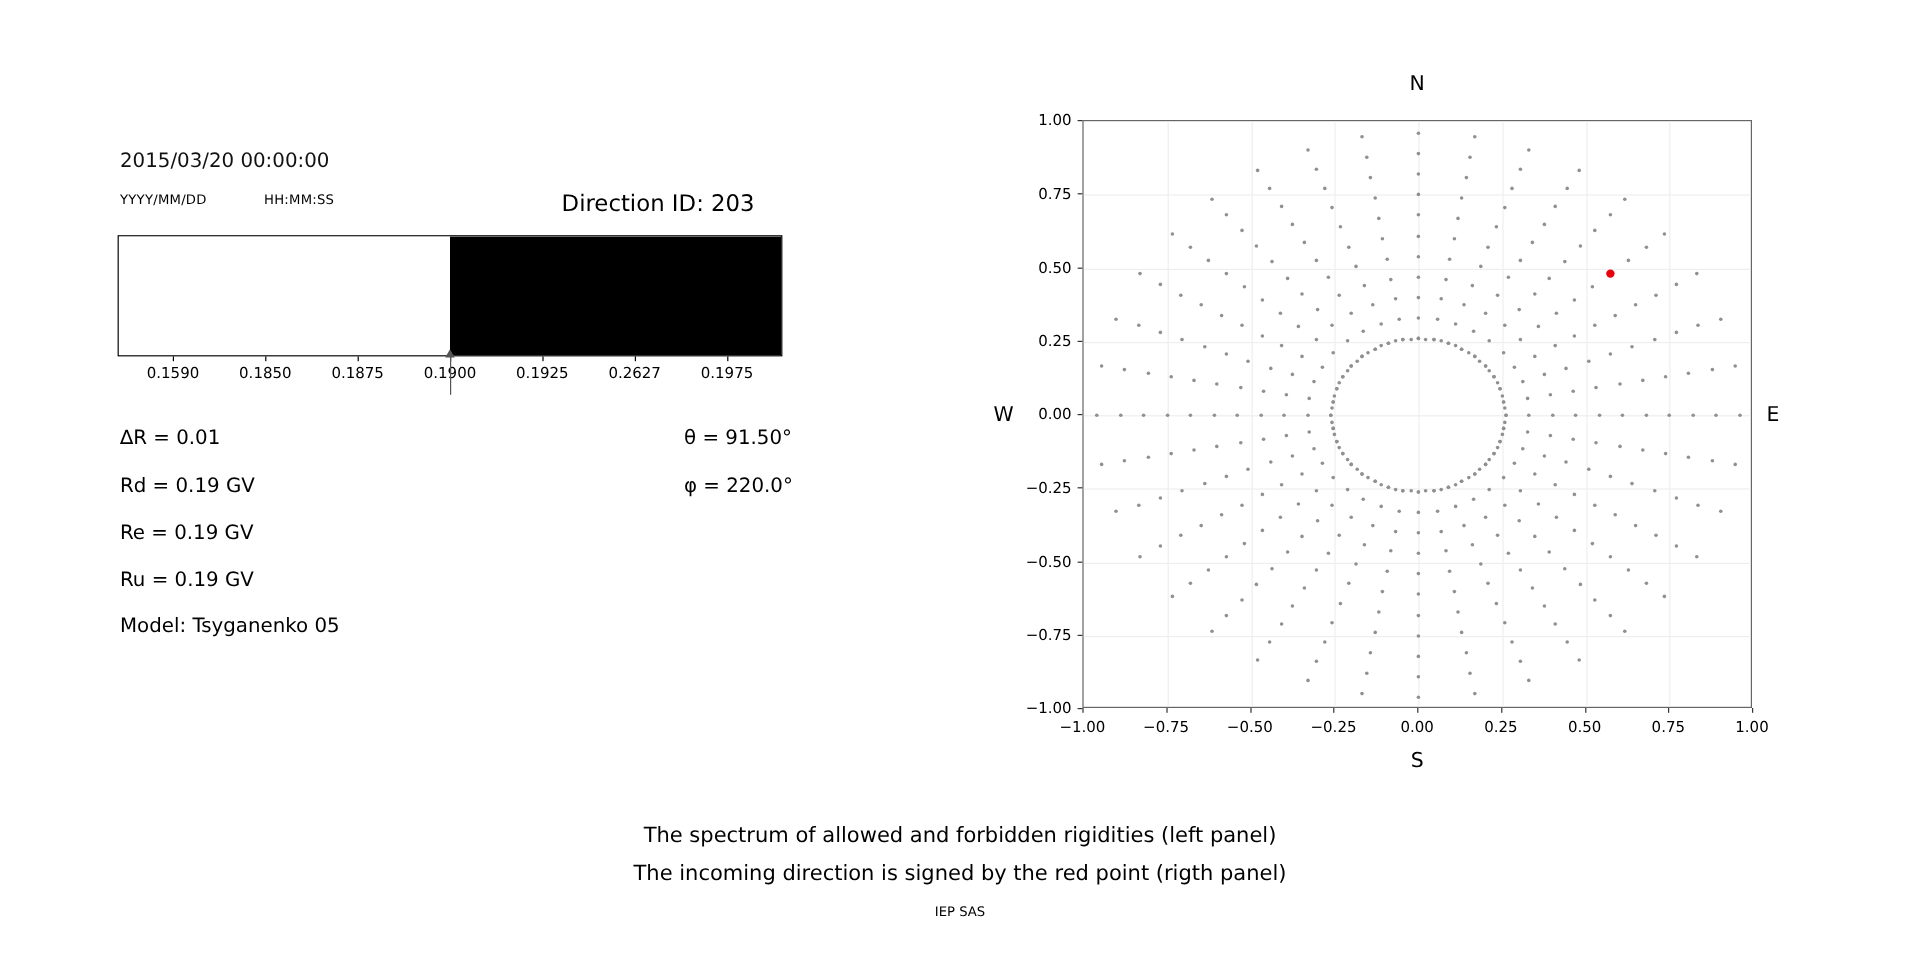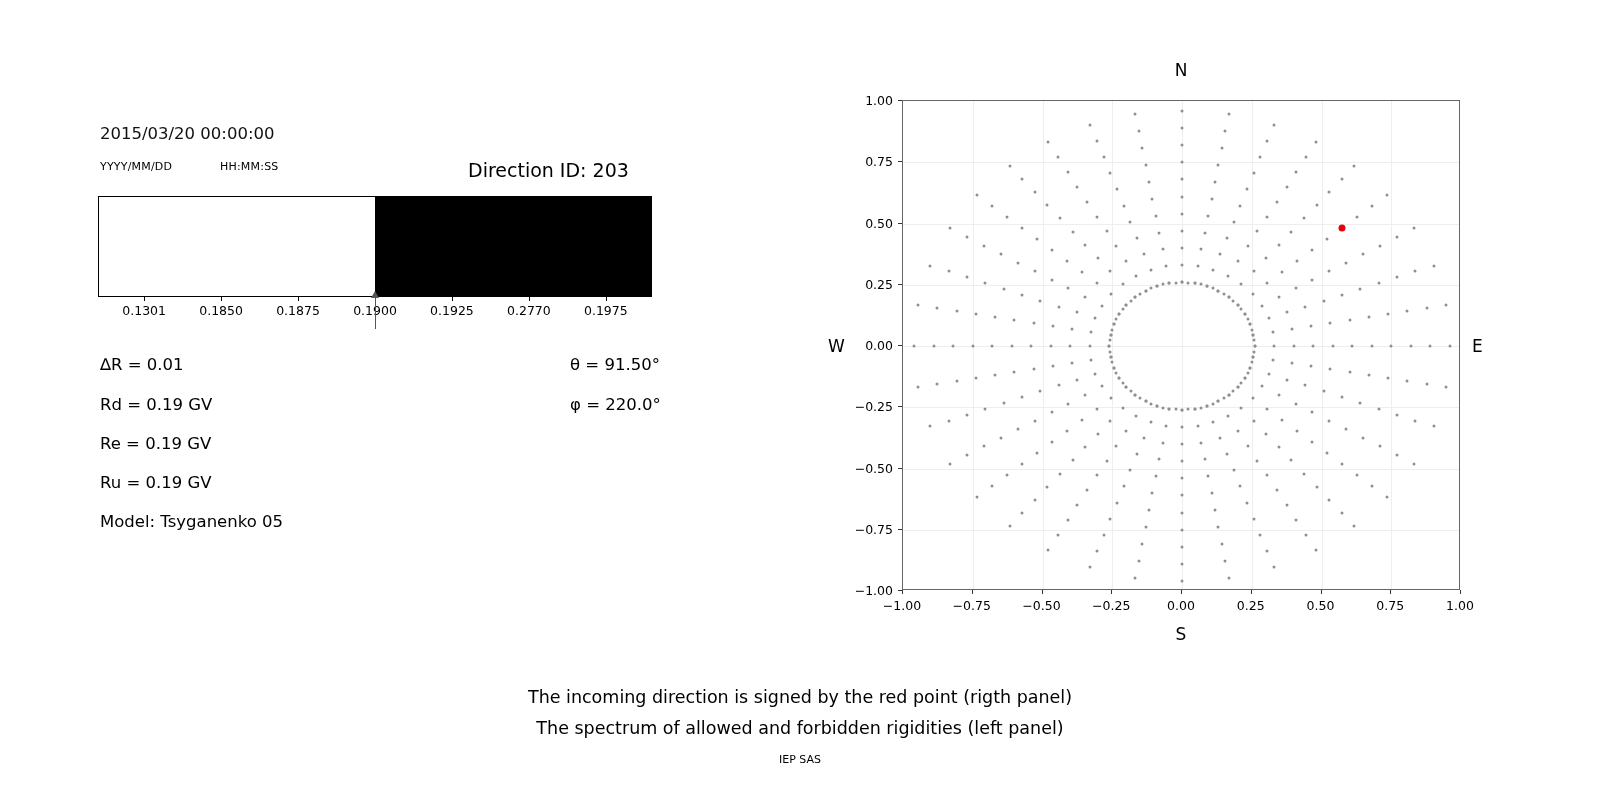--- a/index.html
+++ b/index.html
@@ -288,31 +288,31 @@
 
   <div id="direction-id">Direction ID: 203</div>
 
   <div id="spectrum-box">
     <div id="spectrum-allowed"></div>
     <div id="spectrum-forbidden"></div>
   </div>
 
   <div id="spectrum-axis">
       <div class="tick" style="left: 46.1667px;"></div>
-      <div class="tick-label" style="left: 46.1667px;">0.1301</div>
+      <div class="tick-label" style="left: 46.1667px;">0.1590</div>
       <div class="tick" style="left: 123.111px;"></div>
       <div class="tick-label" style="left: 123.111px;">0.1850</div>
       <div class="tick" style="left: 200.056px;"></div>
       <div class="tick-label" style="left: 200.056px;">0.1875</div>
       <div class="tick" style="left: 277px;"></div>
       <div class="tick-label" style="left: 277px;">0.1900</div>
       <div class="tick" style="left: 353.944px;"></div>
       <div class="tick-label" style="left: 353.944px;">0.1925</div>
       <div class="tick" style="left: 430.889px;"></div>
-      <div class="tick-label" style="left: 430.889px;">0.2770</div>
+      <div class="tick-label" style="left: 430.889px;">0.2627</div>
       <div class="tick" style="left: 507.833px;"></div>
       <div class="tick-label" style="left: 507.833px;">0.1975</div>
     </div>
   <div id="spectrum-pointer"></div>
 
 
   <div class="param" id="param-dR">∆R = 0.01</div>
   <div class="param" id="param-Rd">Rd = 0.19 GV</div>
   <div class="param" id="param-Re">Re = 0.19 GV</div>
   <div class="param" id="param-Ru">Ru = 0.19 GV</div>
@@ -844,16 +844,16 @@
     <div class="xtick-label" style="left: 430.75px; top: 558px;">0.25</div>
     <div class="xtick-mark" style="left: 500.5px; top: 550px;"></div>
     <div class="xtick-label" style="left: 500.5px; top: 558px;">0.50</div>
     <div class="xtick-mark" style="left: 570.25px; top: 550px;"></div>
     <div class="xtick-label" style="left: 570.25px; top: 558px;">0.75</div>
     <div class="xtick-mark" style="left: 640px; top: 550px;"></div>
     <div class="xtick-label" style="left: 640px; top: 558px;">1.00</div>
   </div>
 
 <div id="caption">
+  <div class="cap-line">The spectrum of allowed and forbidden rigidities (left panel)</div>
   <div class="cap-line">The incoming direction is signed by the red point (rigth panel)</div>
-  <div class="cap-line">The spectrum of allowed and forbidden rigidities (left panel)</div>
 </div>
 <div id="footer">IEP SAS</div>
 
 </body></html>

